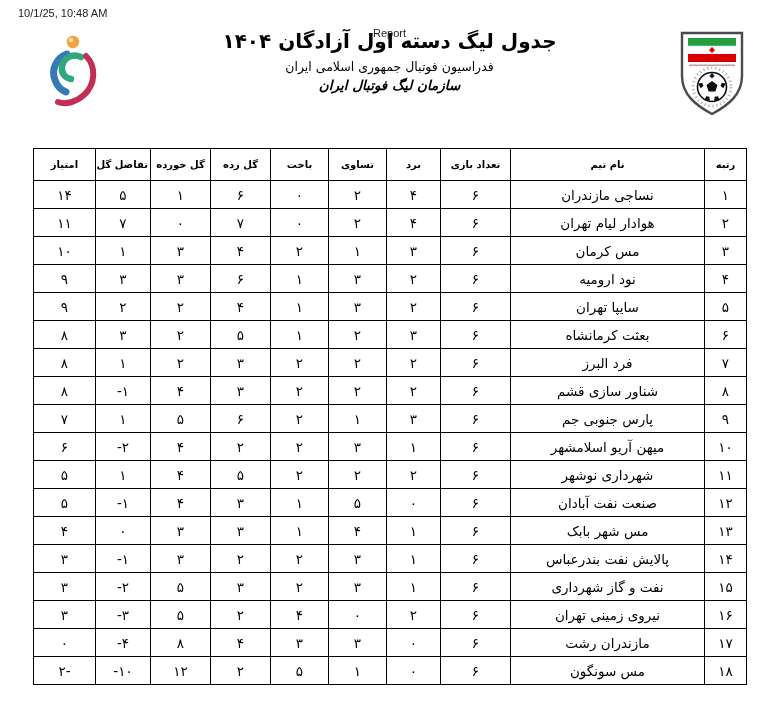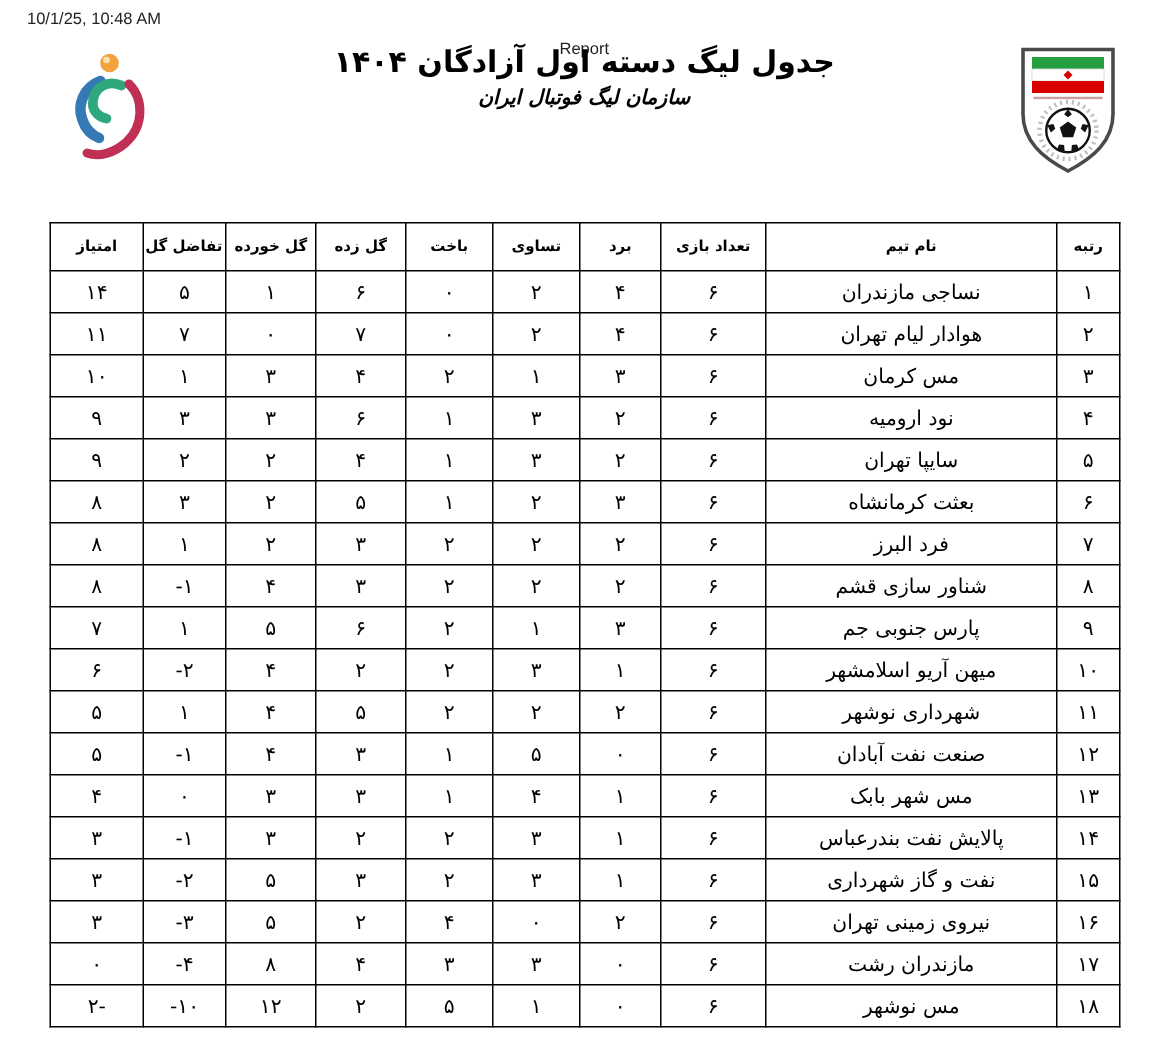--- a/index.html
+++ b/index.html
@@ -53,20 +53,21 @@
       <circle cx="37" cy="10" r="6.2" fill="#f3a33b"></circle>
       <circle cx="35" cy="8" r="2.2" fill="#fbe2b8"></circle>
       <path d="M31 22 C20 26 15 38 19 48 C21 54 25 58 30 60" fill="none" stroke="#3579b5" stroke-width="7" stroke-linecap="round"></path>
       <path d="M45 25 C36 21 27 26 26 35 C25 41 29 46 35 47" fill="none" stroke="#2fa87d" stroke-width="6.5" stroke-linecap="round"></path>
       <path d="M50 24 C60 34 60 52 48 63 C40 70 30 73 22 70" fill="none" stroke="#c03055" stroke-width="6" stroke-linecap="round"></path>
     </svg>
   </div>
 
   <div class="titles">
     <div class="page-title">جدول لیگ دسته اول آزادگان ۱۴۰۴</div>
+    <div class="subtitle">فدراسیون فوتبال جمهوری اسلامی ایران</div>
     <div class="org-title">سازمان لیگ فوتبال ایران</div>
   </div>
 
   <div class="federation-logo">
     <svg width="74" height="88" viewBox="0 0 74 88" aria-hidden="true">
       <path d="M7 3 H67 V46 C67 64 54 75 37 84 C20 75 7 64 7 46 Z" fill="#ffffff" stroke="#4a4a4a" stroke-width="2.4"></path>
       <rect x="13" y="8" width="48" height="8" fill="#239f40"></rect>
       <rect x="13" y="16" width="48" height="8" fill="#ffffff" stroke="#d8d8d8" stroke-width="0.6"></rect>
       <path d="M37 17 l3 3 -3 3 -3 -3 Z" fill="#da0000"></path>
       <rect x="13" y="24" width="48" height="8" fill="#da0000"></rect>
@@ -313,21 +314,21 @@
           <td class="num">۰</td>
           <td class="num">۳</td>
           <td class="num">۳</td>
           <td class="num">۴</td>
           <td class="num">۸</td>
           <td class="num">-۴</td>
           <td class="num">۰</td>
         </tr>
         <tr>
           <td class="num">۱۸</td>
-          <td>مس نوشهر</td>
+          <td>مس سونگون</td>
           <td class="num">۶</td>
           <td class="num">۰</td>
           <td class="num">۱</td>
           <td class="num">۵</td>
           <td class="num">۲</td>
           <td class="num">۱۲</td>
           <td class="num">-۱۰</td>
           <td class="num">۲-</td>
         </tr>
       </tbody>

